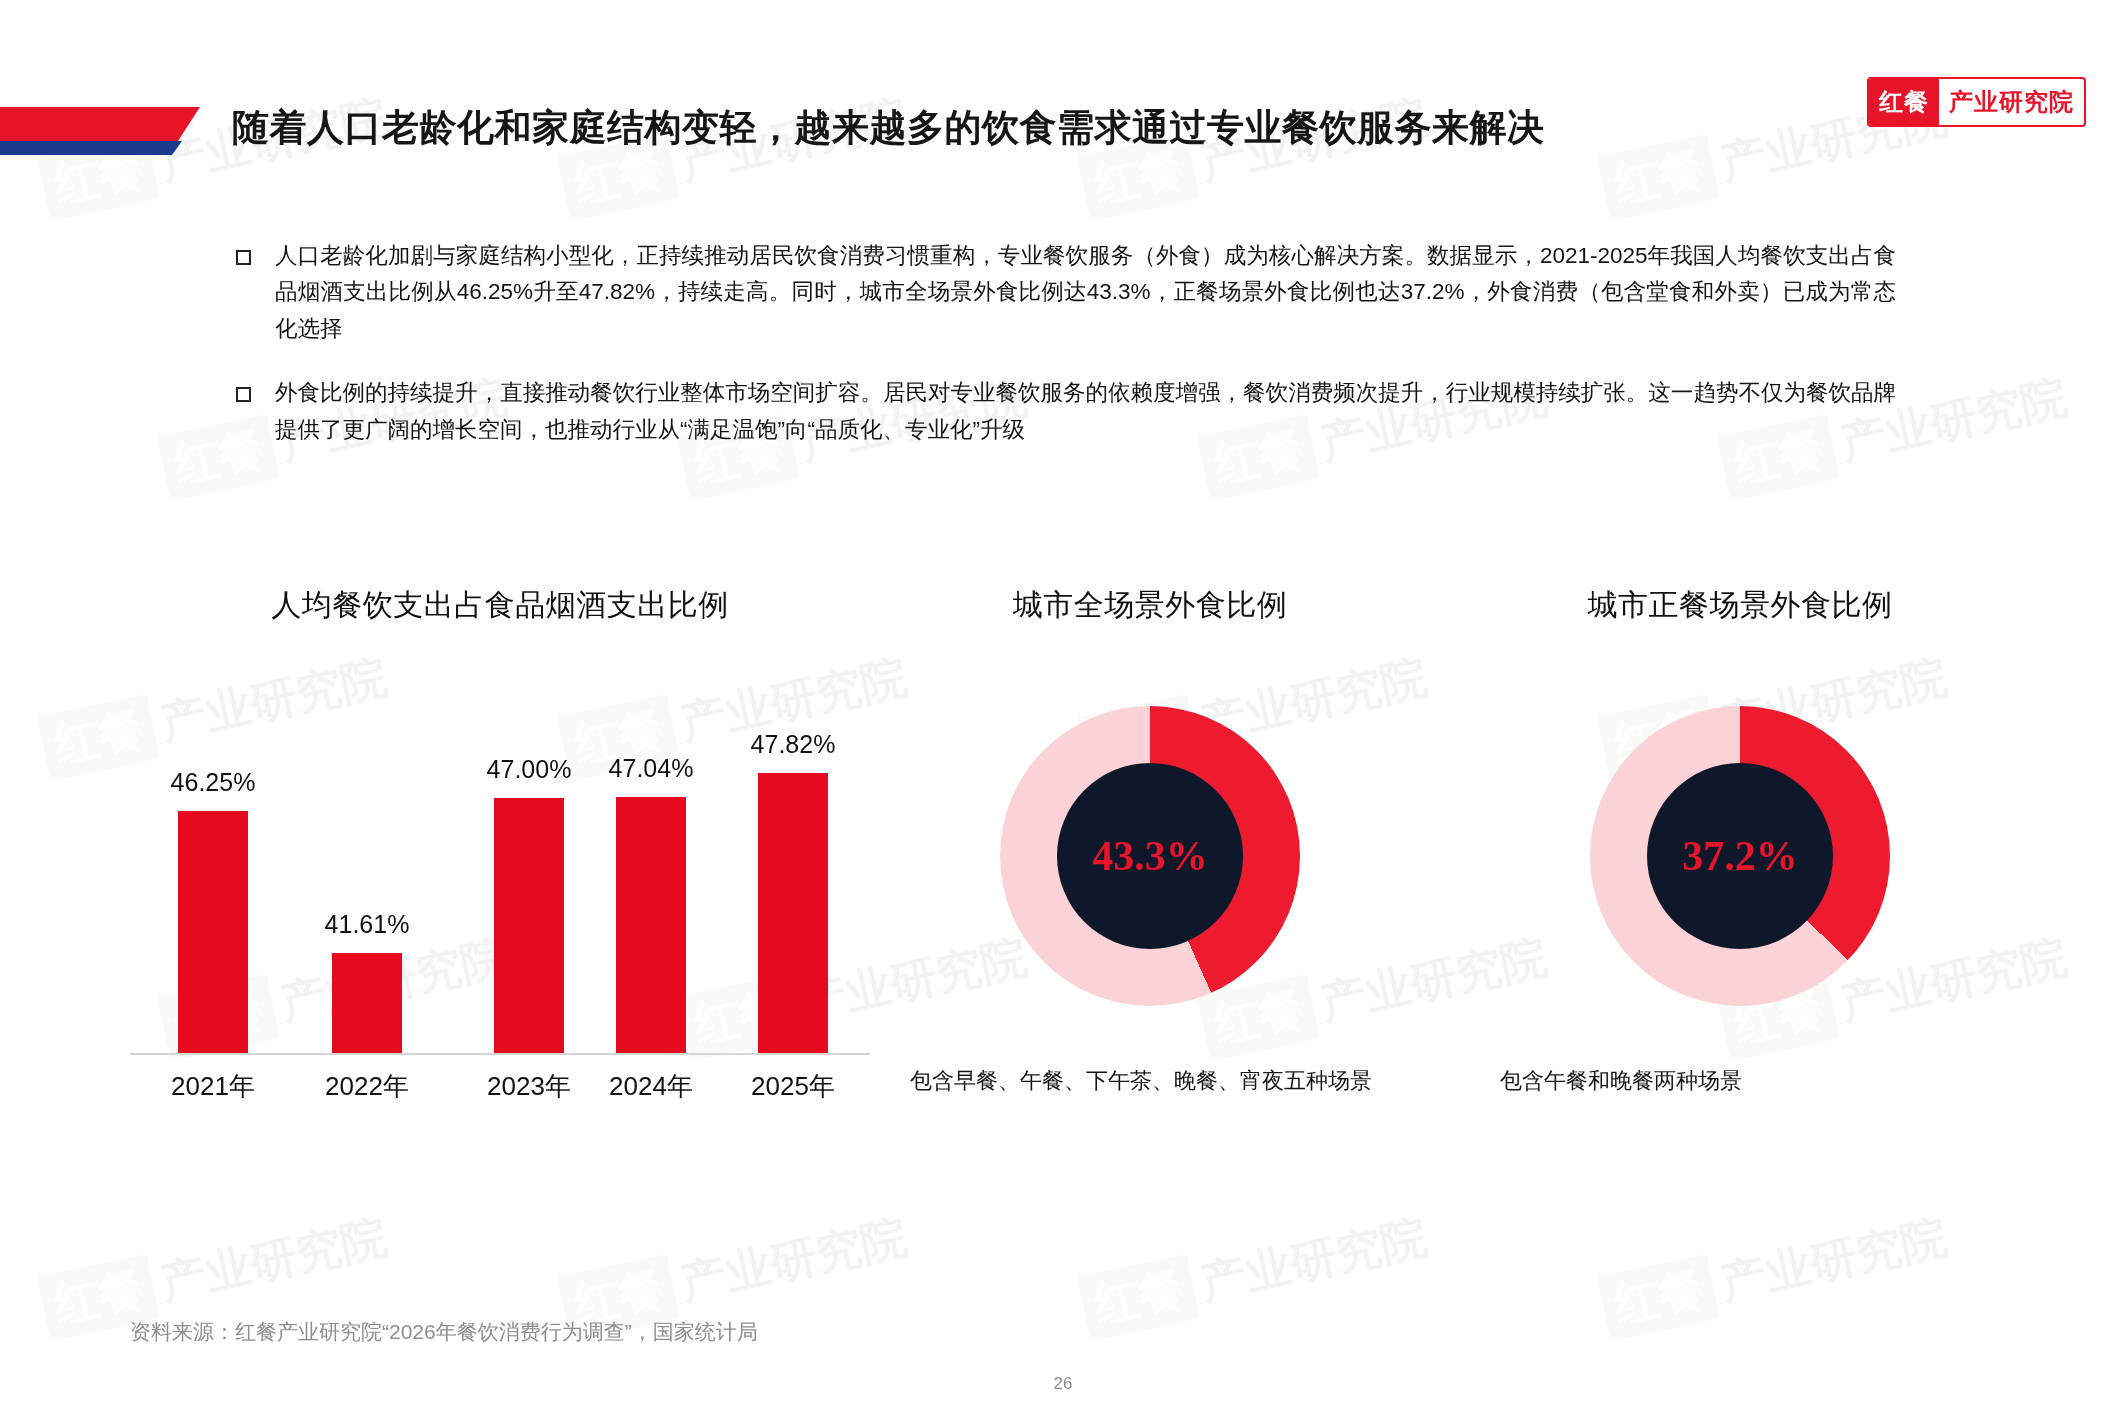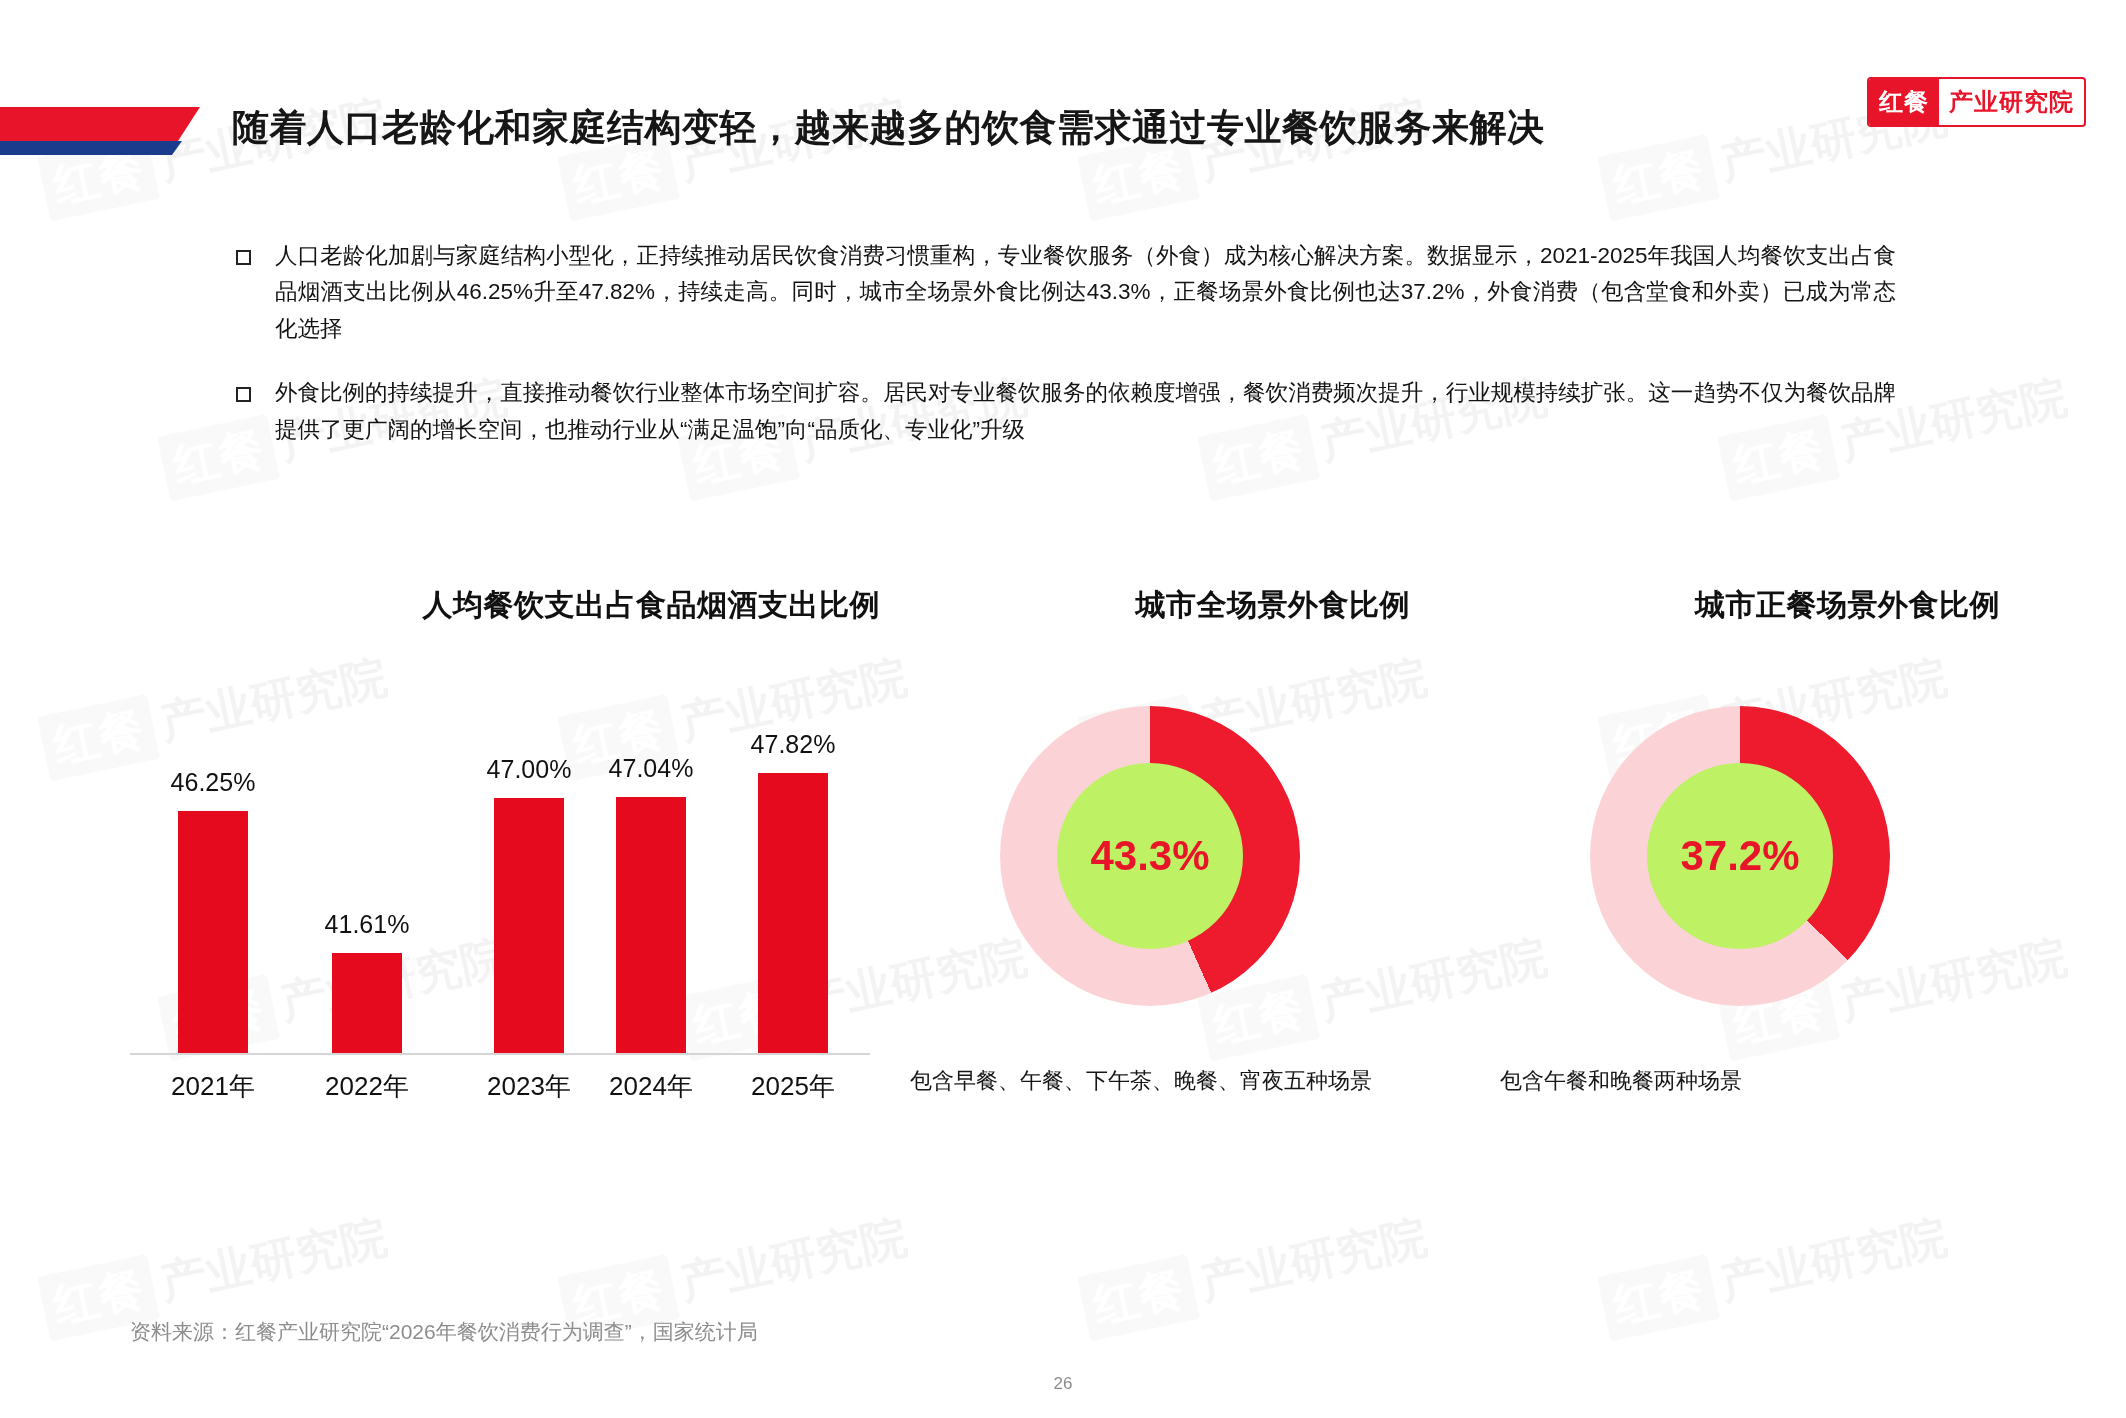--- a/index.html
+++ b/index.html
@@ -150,23 +150,23 @@
   .charts {
     position: absolute;
     left: 0;
     top: 560px;
     width: 2126px;
     height: 700px;
     z-index: 2;
   }
   .panel-title {
     font-size: 30px;
-    font-weight: bold;
+    font-weight: normal;
     color: #111;
-    text-align: right;
+    text-align: center;
     letter-spacing: 0.5px;
   }
 
   
   .bar-panel {
     position: absolute;
     left: 120px;
     top: 0;
     width: 760px;
     height: 660px;
@@ -238,24 +238,25 @@
     border-radius: 50%;
   }
   .donut-hole {
     position: absolute;
     left: 50%;
     top: 50%;
     transform: translate(-50%, -50%);
     width: 186px;
     height: 186px;
     border-radius: 50%;
-    background: #bef264;
+    background: #0f172a;
     display: flex;
     align-items: center;
     justify-content: center;
+    font-family: Liberation Serif, serif;
   }
   .donut-value {
     font-size: 42px;
     font-weight: bold;
     color: #e8152a;
   }
   .donut-caption {
     margin-top: 58px;
     font-size: 22px;
     line-height: 1.5;

